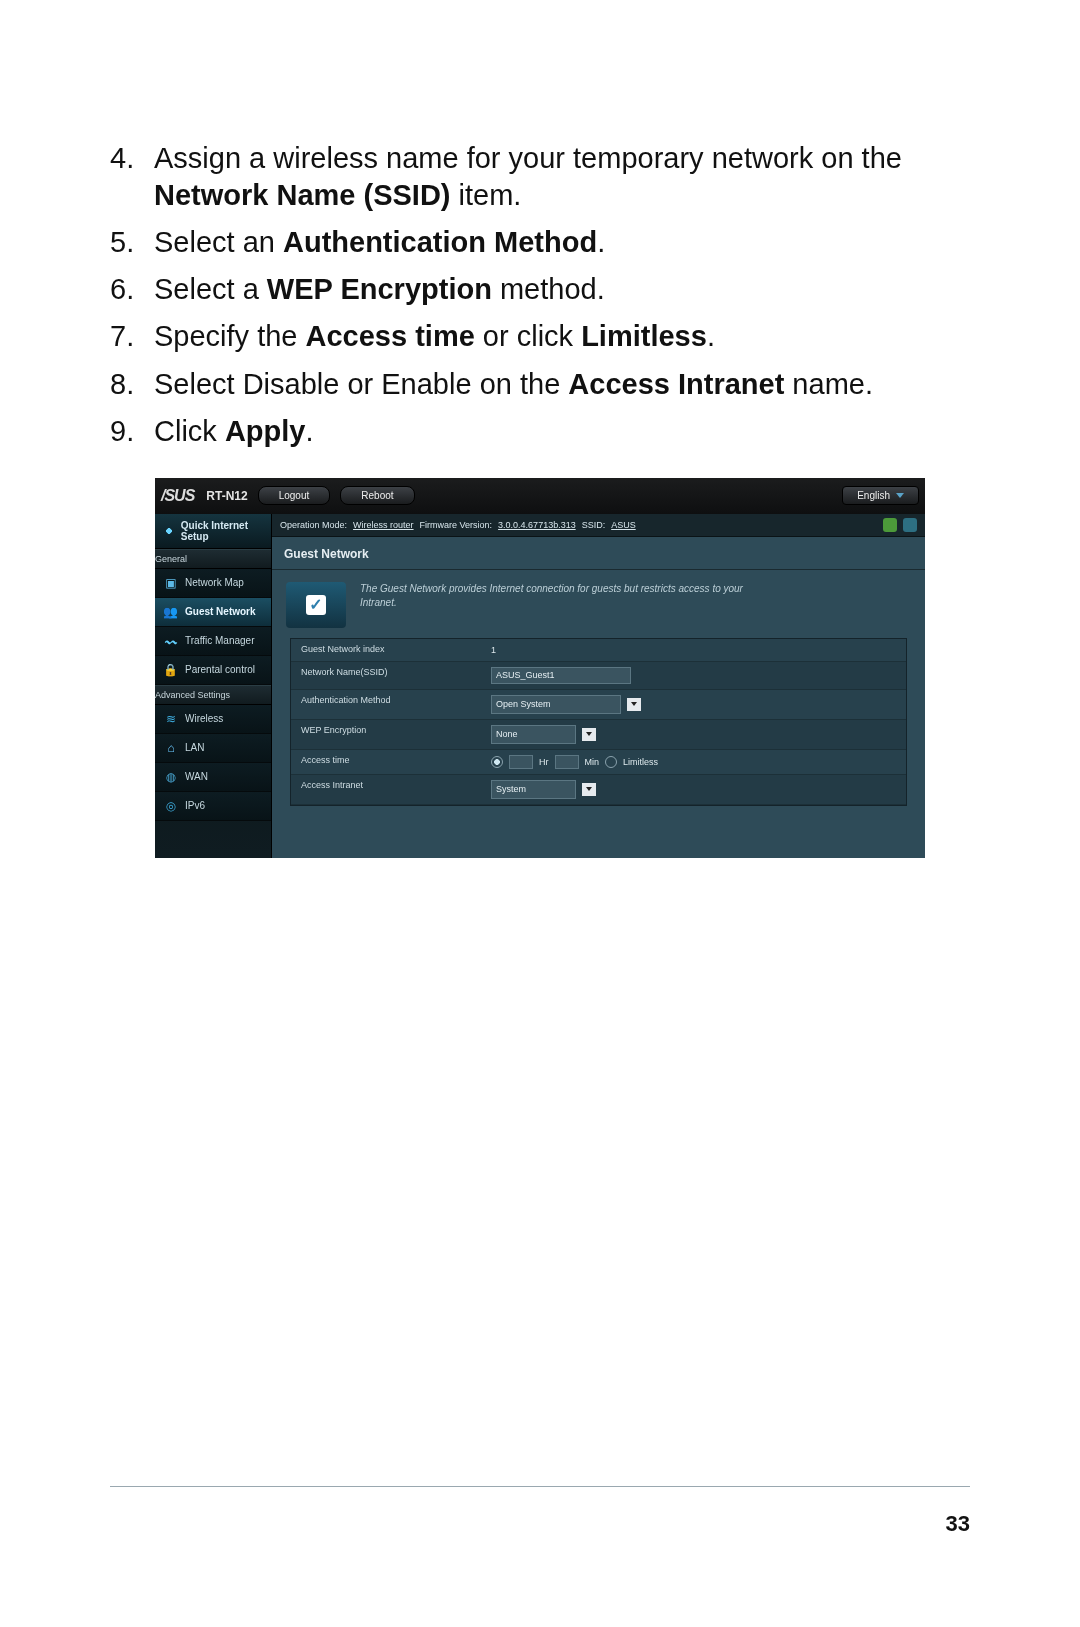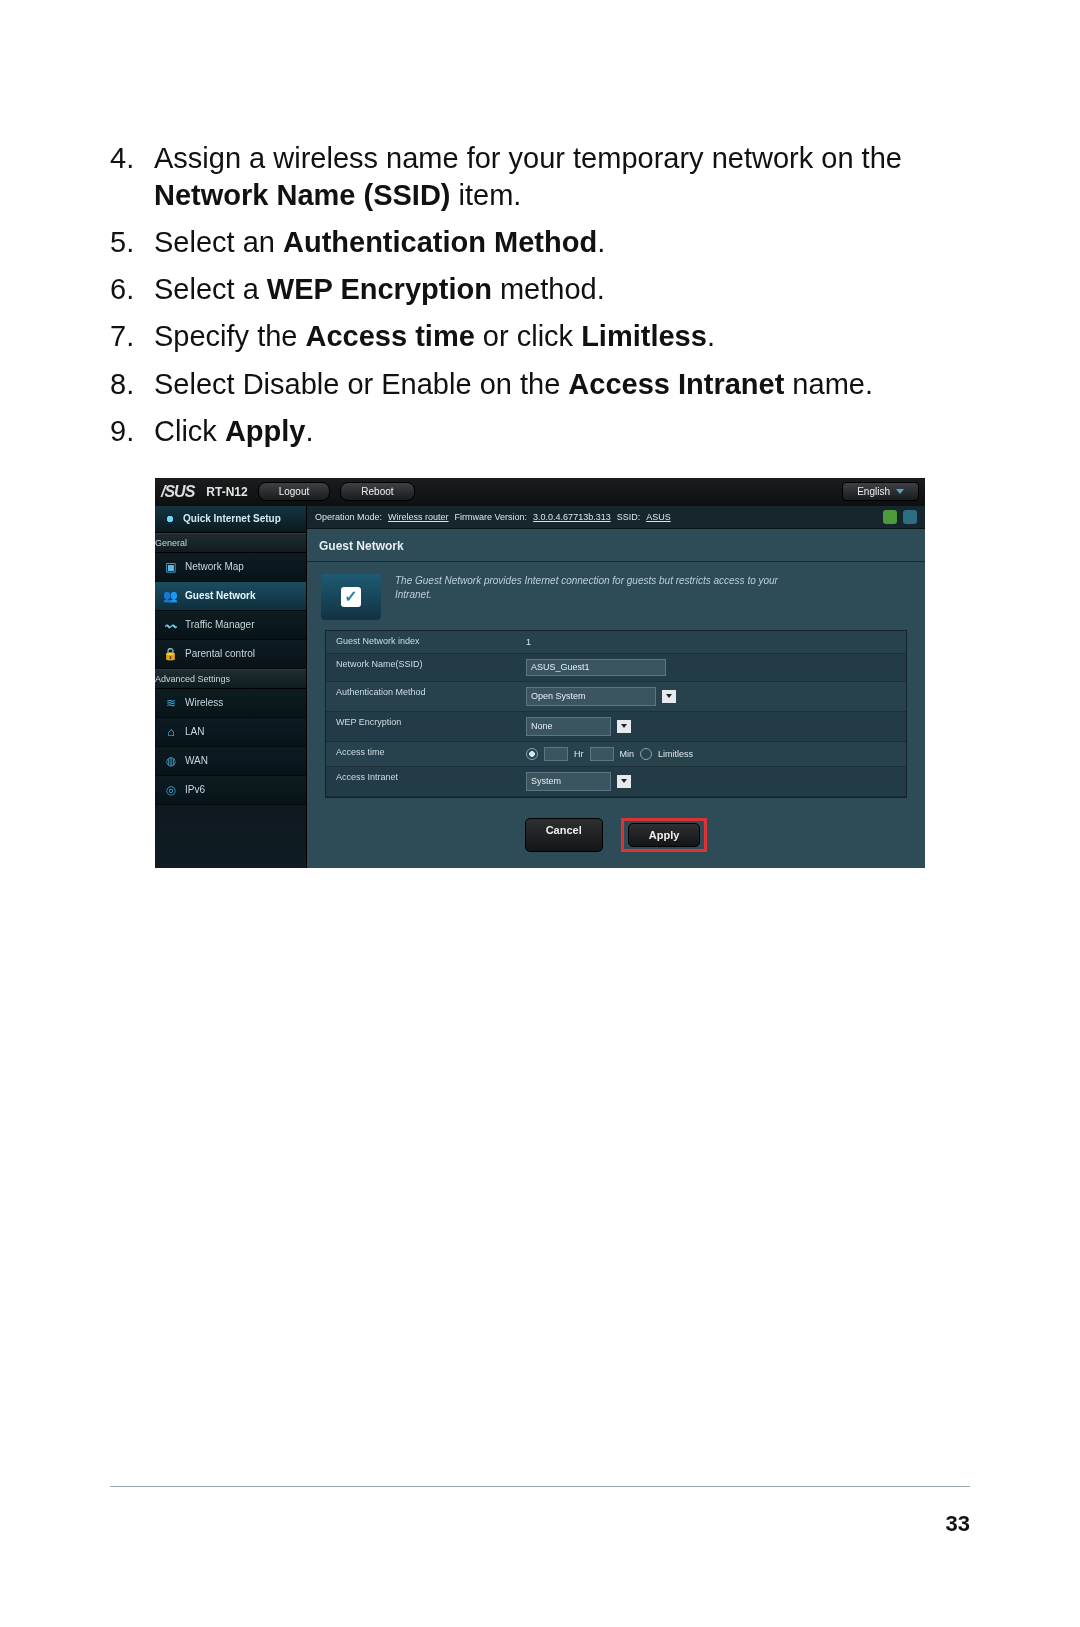--- a/index.html
+++ b/index.html
@@ -38,21 +38,21 @@
     width: 770px;
     margin: 24px auto 0 auto;
     background: #1a2a30;
     position: relative;
     font-family: Arial, sans-serif;
   }
 
   .router-top {
     display: flex;
     align-items: center;
-    height: 28px;
+    height: 36px;
     background: linear-gradient(#1b1c1d,#0e0f10);
     padding: 0 6px;
     gap: 10px;
   }
   .brand {
     font-style: italic;
     font-weight: 900;
     font-size: 16px;
     color: #dcdcdc;
     letter-spacing: -1px;
@@ -81,21 +81,21 @@
     border-radius: 4px;
     display:flex;align-items:center;gap:6px;
   }
   .lang-btn .tri { width:0;height:0;border-left:4px solid transparent;border-right:4px solid transparent;border-top:5px solid #5aa3c8;}
 
   .router-body {
     display: flex;
     min-height: 344px;
   }
   .sidebar {
-    width: 151px;
+    width: 116px;
     background: linear-gradient(#0a1114,#0f1c21);
     display:flex;
     flex-direction:column;
   }
   .qis {
     display:flex;align-items:center;gap:6px;
     padding:6px 8px;
     color:#d5e9f2;font-size:10px;font-weight:700;
     background:linear-gradient(#15343f,#0a1a20);
     border-bottom:1px solid #000;
@@ -401,26 +401,20 @@
               <div class="sel-like small">
                 <span>System</span>
               </div>
               <div class="sel-arrow">
                   <span class="t"></span>
                 </div>
             </div>
           </div>
         </div>
 
-        <div class="btn-row">
-          <span class="act-btn">Cancel</span>
-          <span class="apply-highlight">
-            <span class="act-btn">Apply</span>
-          </span>
-        </div>
       </div>
     </div>
   </div>
 </div>
 
 <div class="page-footer">
   <span>33</span>
 </div>
 
 </body></html>

